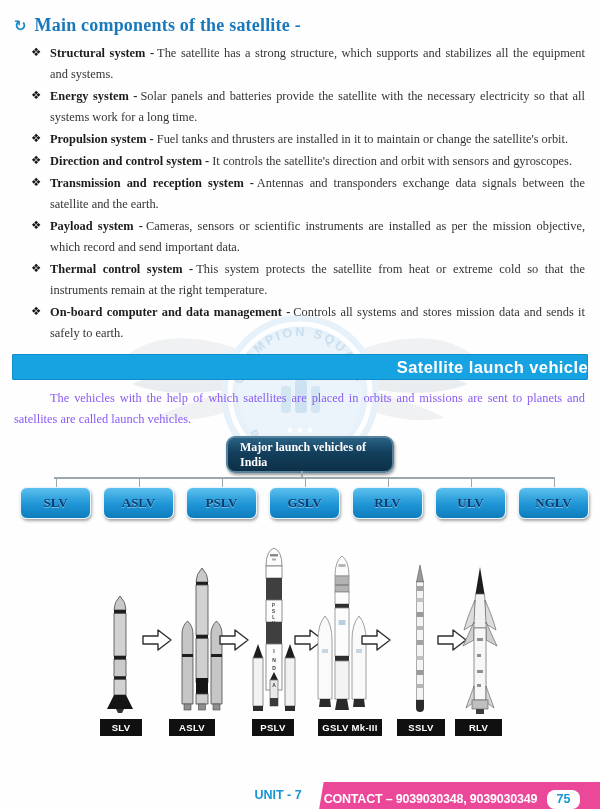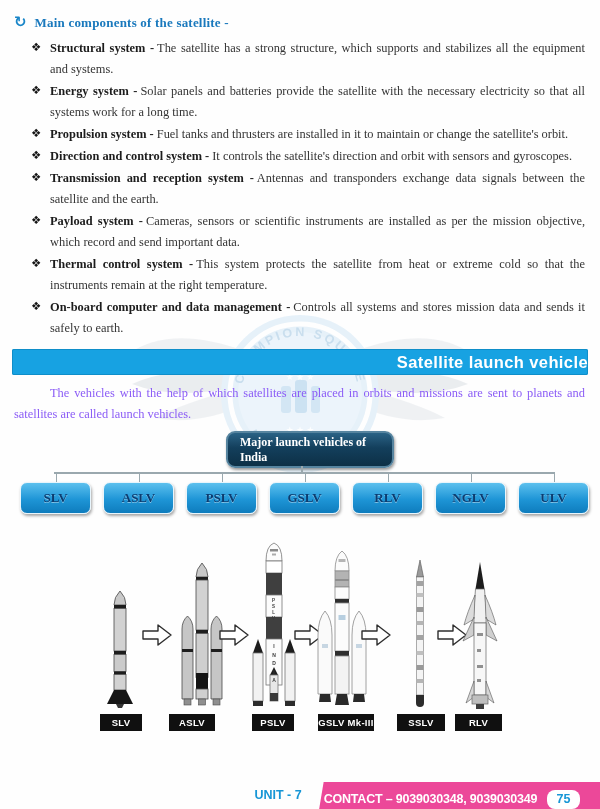--- a/index.html
+++ b/index.html
@@ -7,21 +7,21 @@
     position:relative; width:600px; height:809px; margin:0 auto;
     background:#fefefe; overflow:hidden;
     font-family:"Liberation Serif", serif; color:#2e2e2e;
   }
   
   .watermark { position:absolute; left:110px; top:306px; z-index:0; opacity:.5; }
   
   .content { position:relative; z-index:1; }
   .heading-row { display:flex; align-items:baseline; gap:8px; padding:15px 14px 0 14px; }
   .h-icon { color:#1a86c8; font-weight:bold; font-size:15px; font-family:"DejaVu Sans", sans-serif; line-height:1; }
-  .page-title { margin:0; font-size:13px; font-weight:bold; color:#1a79bd; letter-spacing:.2px; }
+  .page-title { margin:0; font-size:18px; font-weight:bold; color:#1a79bd; letter-spacing:.2px; }
   .list { margin:7px 15px 0 0; }
   .item { position:relative; padding-left:50px; margin-bottom:1px; }
   .blt { position:absolute; left:31px; top:2px; font-size:11.5px; color:#151515; font-family:"DejaVu Sans", sans-serif; }
   .item p { margin:0; font-size:12.4px; line-height:21px; text-align:justify; color:#343434; }
   .item b { color:#1c1c1c; margin-right:3px; }
   .banner { margin:10px 12px 0 12px; height:26px; background:#17a2e2; border-radius:2px;
     display:flex; align-items:center; justify-content:flex-end; box-shadow:0 0 0 1px #0f8ec9 inset; }
   .banner span { color:#ffffff; font-family:"Liberation Sans", sans-serif; font-weight:bold; font-size:16.5px; letter-spacing:.4px; }
   .intro { margin:8px 15px 0 14px; text-indent:36px; font-size:12.4px; line-height:21px; text-align:justify; color:#8b5cf6; }
   
@@ -148,22 +148,22 @@
     <div class="orgchart">
       <div class="root-box">Major launch vehicles of India</div>
       <div class="vroot"></div>
       <div class="hline"></div>
       <div class="children">
         <div class="child-box">SLV</div>
         <div class="child-box">ASLV</div>
         <div class="child-box">PSLV</div>
         <div class="child-box">GSLV</div>
         <div class="child-box">RLV</div>
+        <div class="child-box">ULV</div>
         <div class="child-box">NGLV</div>
-        <div class="child-box">ULV</div>
       </div>
     </div>
 
     <div class="figure">
 
       <svg style="left:102px;top:53px" width="36" height="122" viewBox="0 0 36 122">
         <path d="M18,3 Q24,9 24,17 L12,17 Q12,9 18,3 Z" fill="#c9c9c9" stroke="#4a4a4a" stroke-width=".8"></path>
         <rect x="12" y="17" width="12" height="3.5" fill="#1e1e1e"></rect>
         <rect x="12" y="20.5" width="12" height="42.5" fill="#d2d2d2" stroke="#4a4a4a" stroke-width=".8"></rect>
         <rect x="12" y="63" width="12" height="3.5" fill="#1e1e1e"></rect>
@@ -281,21 +281,21 @@
         <rect x="16" y="118" width="4" height="3" fill="#909090"></rect>
         <polygon points="13,120 5,142 13,136" fill="#d6d6d6" stroke="#555555" stroke-width=".6"></polygon>
         <polygon points="25,120 33,142 25,136" fill="#d6d6d6" stroke="#555555" stroke-width=".6"></polygon>
         <rect x="11" y="134" width="16" height="9" fill="#bfbfbf" stroke="#666666" stroke-width=".7"></rect>
         <rect x="15" y="143" width="8" height="5" fill="#3d3d3d"></rect>
       </svg>
 
       <div class="rl" style="left:100px;width:42px">SLV</div>
       <div class="rl" style="left:169px;width:46px">ASLV</div>
       <div class="rl" style="left:252px;width:42px">PSLV</div>
-      <div class="rl" style="left:318px;width:56px">GSLV Mk-III</div>
+      <div class="rl" style="left:318px;width:64px">GSLV Mk-III</div>
       <div class="rl" style="left:397px;width:48px">SSLV</div>
       <div class="rl" style="left:455px;width:47px">RLV</div>
     </div>
   </div>
 
   <div class="footer-left">∙⋆★ CHAMPION SQUARE ★⋆∙</div>
   <div class="footer-unit">UNIT - 7</div>
   <div class="footer-right">
     <span class="footer-contact">CONTACT – 9039030348, 9039030349</span>
     <span class="pagenum">75</span>

